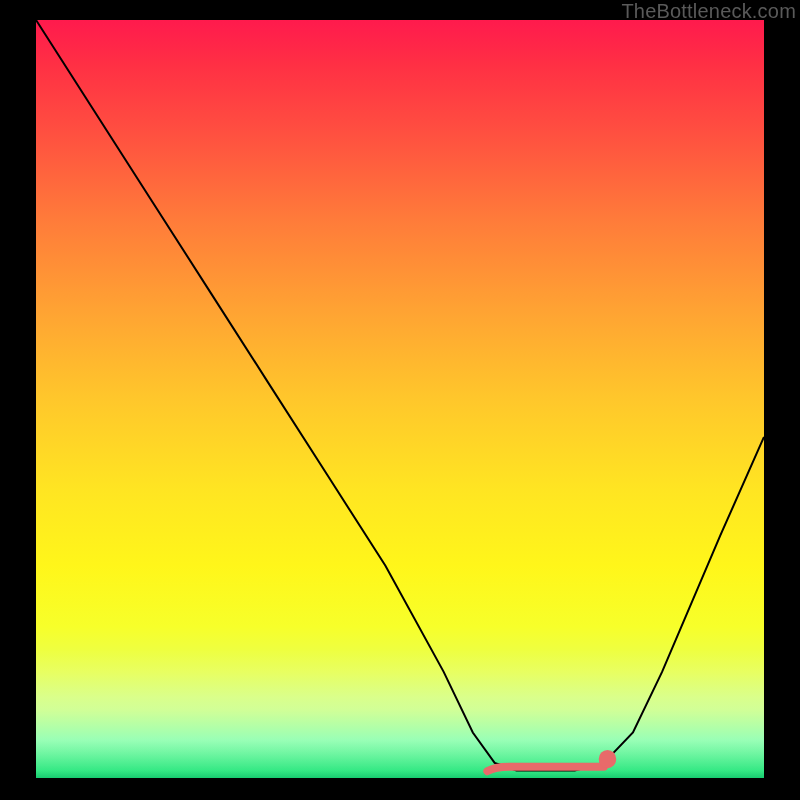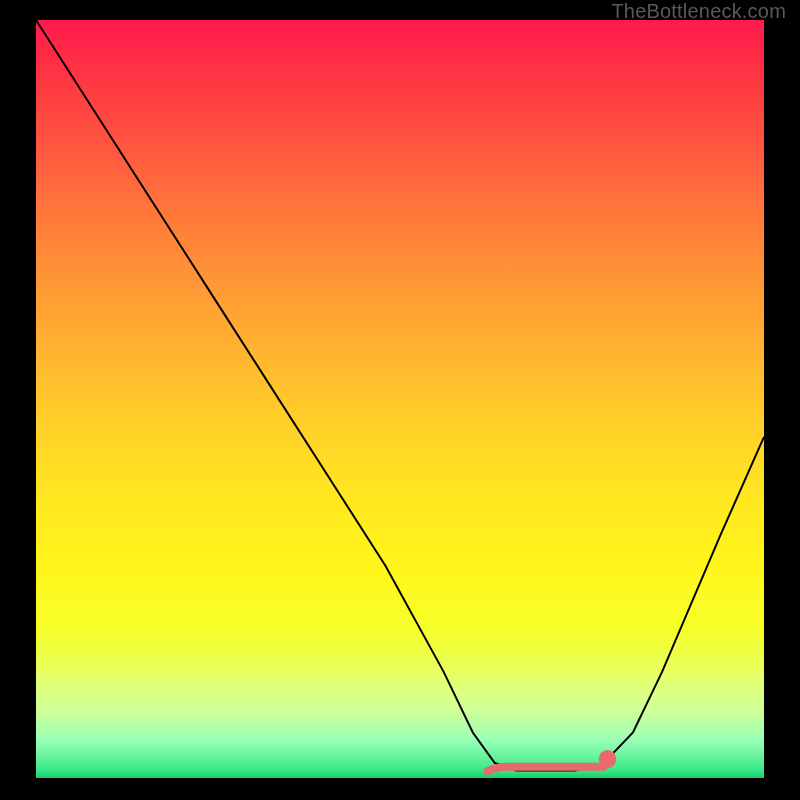--- a/index.html
+++ b/index.html
@@ -63,21 +63,21 @@
   }
   svg.curve {
     position: absolute;
     inset: 0;
     width: 100%;
     height: 100%;
   }
   .watermark {
     position: absolute;
     top: 0px;
-    right: 14px;
+    right: 4px;
     color: #5a5a5a;
     font-size: 20px;
     font-weight: 500;
     letter-spacing: 0.2px;
     user-select: none;
     text-align: center;
   }
 </style>
 </head>
 <body>

